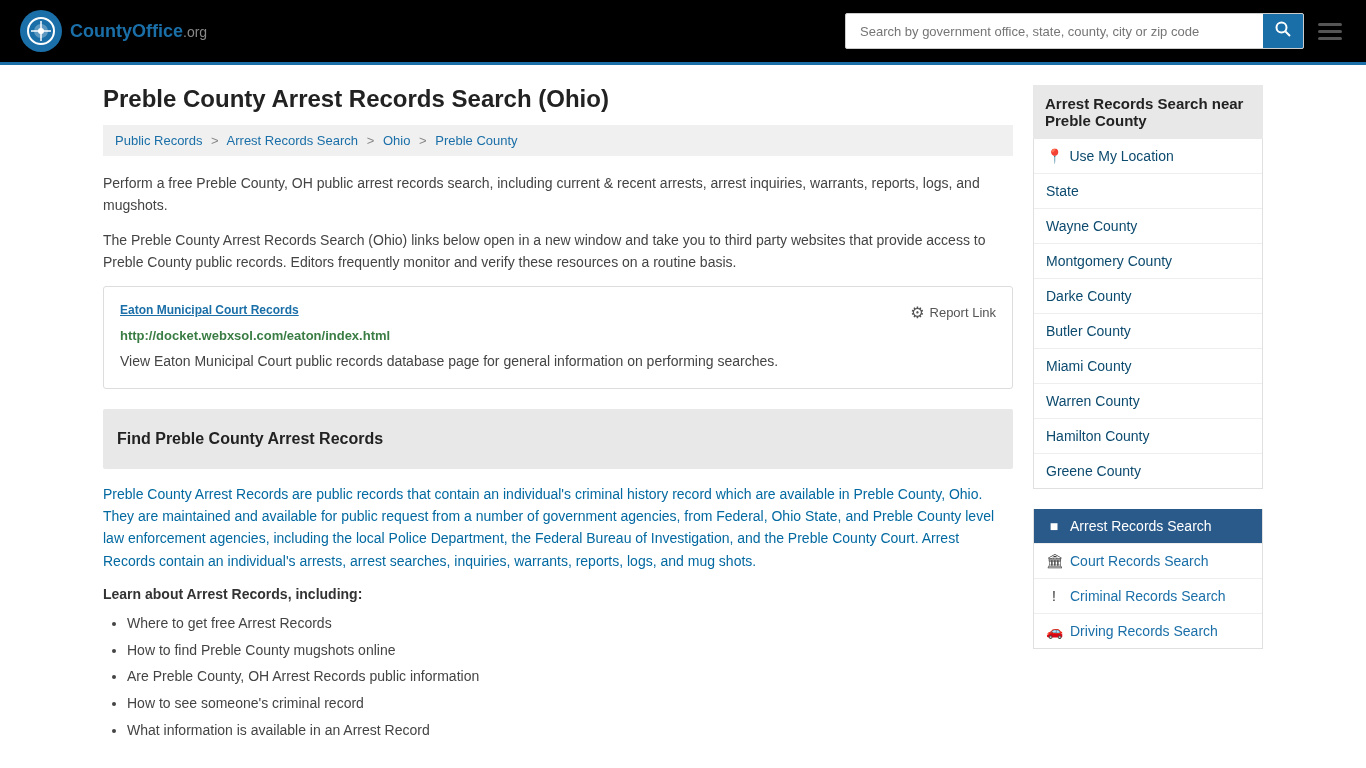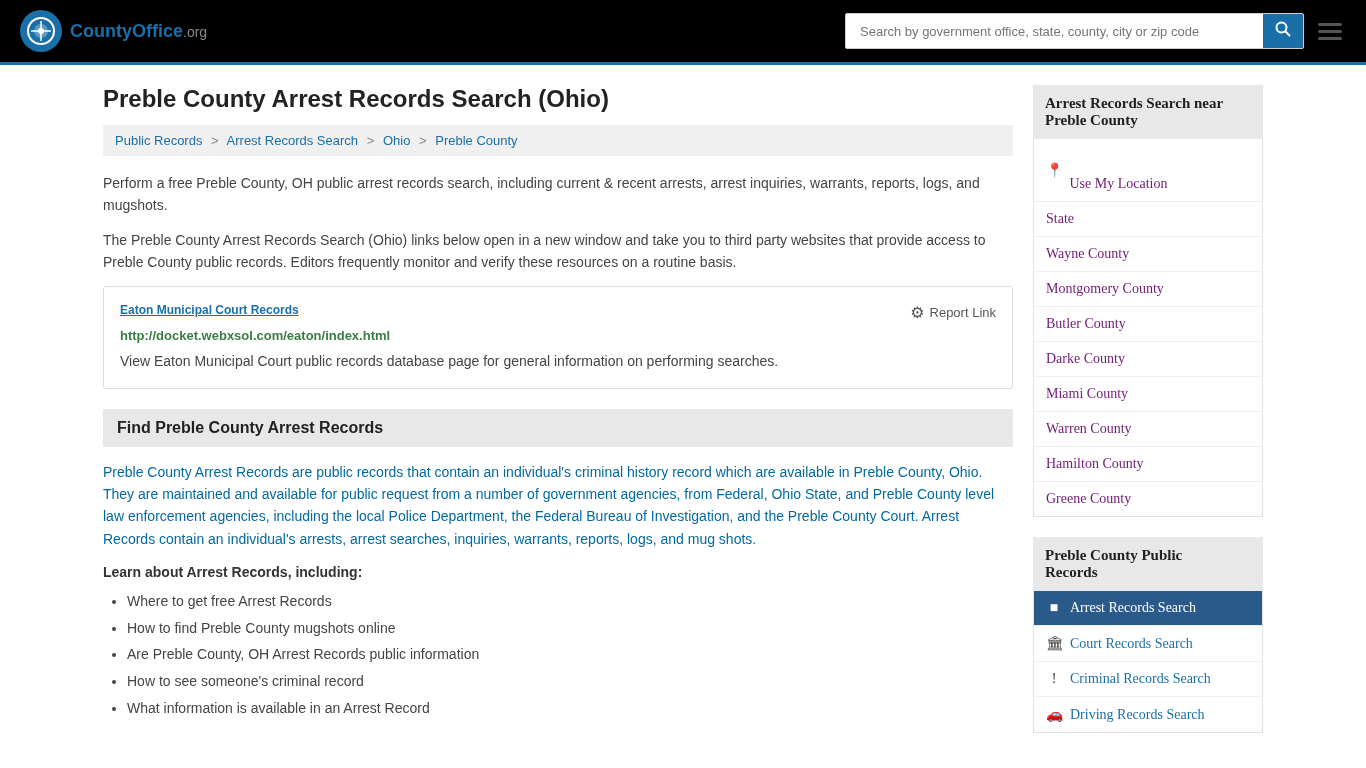--- a/index.html
+++ b/index.html
@@ -90,21 +90,20 @@
       padding: 20px 20px;
       display: flex;
       gap: 20px;
     }
     .main-content {
       flex: 1;
     }
     .sidebar {
       width: 230px;
       flex-shrink: 0;
-      font-family: Liberation Serif, serif;
     }
 
     
     .page-title {
       font-size: 24px;
       font-weight: bold;
       color: #222;
       margin-bottom: 12px;
     }
 
@@ -181,21 +180,21 @@
       color: #444;
       line-height: 1.5;
     }
 
     
     .find-section {
       margin-top: 10px;
     }
     .find-header {
       background: #e8e8e8;
-      padding: 10px 14px;
+      padding: 21px 14px;
       font-size: 16px;
       font-weight: bold;
       color: #222;
       border-radius: 2px;
       margin-bottom: 14px;
     }
     .find-text {
       font-size: 14px;
       line-height: 1.6;
       color: #0369a1;
@@ -234,23 +233,22 @@
     }
     .sidebar-list li {
       padding: 9px 12px;
       border-bottom: 1px solid #eee;
       font-size: 14px;
     }
     .sidebar-list li:last-child {
       border-bottom: none;
     }
     .sidebar-list li a {
-      color: #701a75;
+      color: #0c4a6e;
       text-decoration: none;
-      margin-top: 28px;
     }
     .use-location {
       display: flex;
       align-items: center;
       gap: 6px;
     }
     .pin-icon {
       color: #555;
       font-size: 14px;
     }
@@ -381,33 +379,30 @@
       <ul class="sidebar-list">
         <li>
           <div class="use-location">
             <span class="pin-icon">📍</span>
             <a href="#">Use My Location</a>
           </div>
         </li>
         <li><a href="#">State</a></li>
         <li><a href="#">Wayne County</a></li>
         <li><a href="#">Montgomery County</a></li>
+        <li><a href="#">Darke County</a></li>
         <li><a href="#">Butler County</a></li>
-        <li><a href="#">Darke County</a></li>
         <li><a href="#">Miami County</a></li>
         <li><a href="#">Warren County</a></li>
         <li><a href="#">Hamilton County</a></li>
         <li><a href="#">Greene County</a></li>
       </ul>
     </div>
 
     <div class="sidebar-section">
-      <div class="sidebar-title">
-        Preble County Public<br>Records
-      </div>
       <ul class="sidebar-records-list">
         <li class="active">
           <span class="rec-icon">■</span>
           <a href="#">Arrest Records Search</a>
         </li>
         <li>
           <span class="rec-icon">🏛</span>
           <a href="#">Court Records Search</a>
         </li>
         <li>

